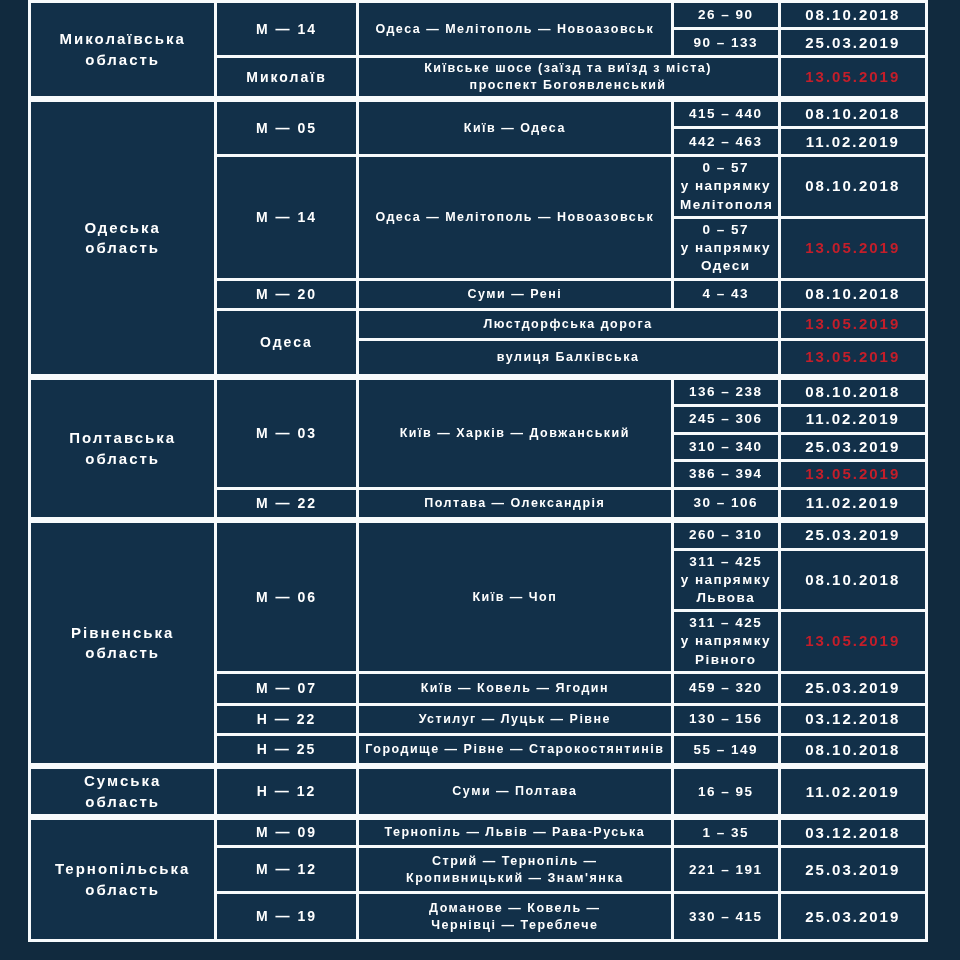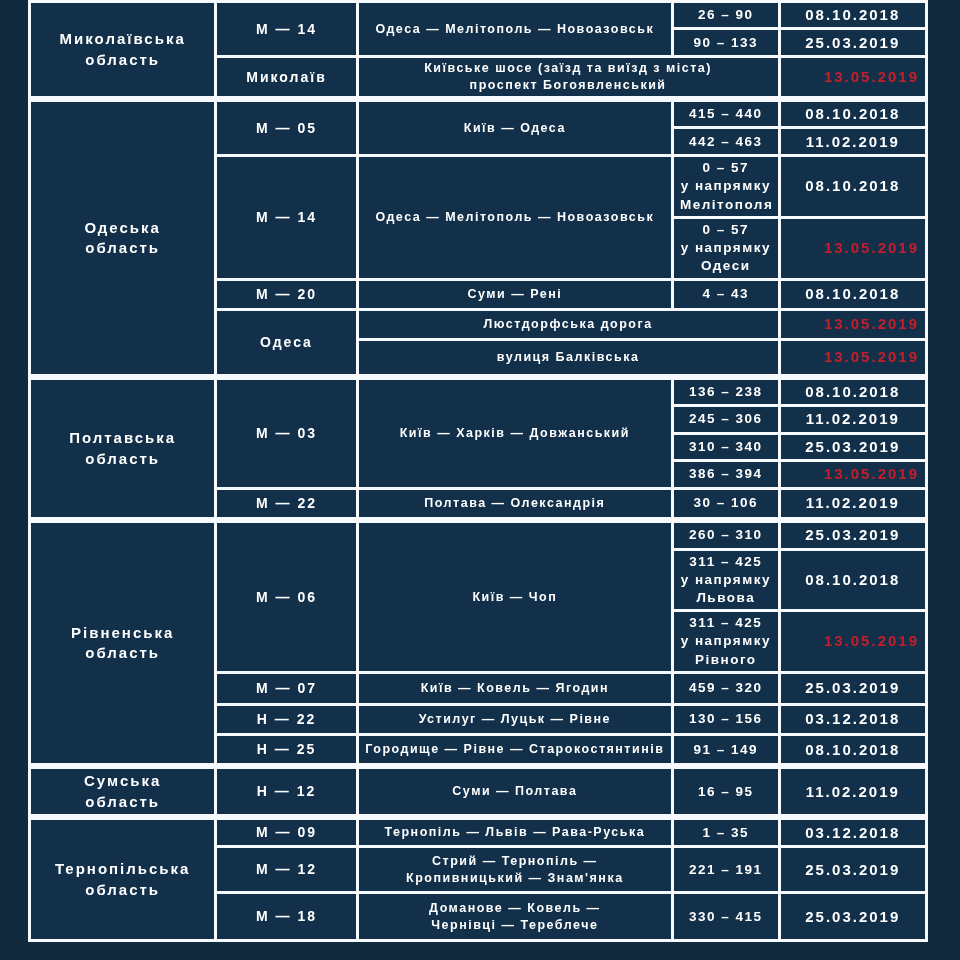--- a/index.html
+++ b/index.html
@@ -38,21 +38,21 @@
     line-height:1.35;
     font-size:14px;
     letter-spacing:2px;
   }
   tr.region-start td{border-top-width:6px;}
   td.region{font-size:15px;letter-spacing:2px;}
   td.code{font-size:14px;letter-spacing:2px;}
   td.route{font-size:12.5px;letter-spacing:1.5px;}
   td.km{font-size:13.5px;letter-spacing:1.5px;}
   td.date{font-size:15px;letter-spacing:2px;}
-  td.red{color:var(--highlight);text-align:right;}
+  td.red{color:var(--highlight);}
 </style>
 </head>
 <body>
 
 <table class="roadworks">
   <colgroup>
     <col class="c-region">
       <col class="c-code">
       <col class="c-route">
       <col class="c-km">
@@ -176,21 +176,21 @@
   </tr>
   <tr style="height:30px">
     <td class="code">Н — 22</td>
     <td class="route">Устилуг — Луцьк — Рівне</td>
     <td class="km">130 – 156</td>
     <td class="date">03.12.2018</td>
   </tr>
   <tr style="height:32px">
     <td class="code">Н — 25</td>
     <td class="route">Городище — Рівне — Старокостянтинів</td>
-    <td class="km">91 – 149</td>
+    <td class="km">55 – 149</td>
     <td class="date">08.10.2018</td>
   </tr>
 
   <tr class="region-start" style="height:38px">
     <td class="region">Сумська
 область</td>
     <td class="code">Н — 12</td>
     <td class="route">Суми — Полтава</td>
     <td class="km">16 – 95</td>
     <td class="date">11.02.2019</td>
@@ -205,20 +205,20 @@
     <td class="date">03.12.2018</td>
   </tr>
   <tr style="height:46px">
     <td class="code">М — 12</td>
     <td class="route">Стрий — Тернопіль —
 Кропивницький — Знам'янка</td>
     <td class="km">221 – 191</td>
     <td class="date">25.03.2019</td>
   </tr>
   <tr style="height:48px">
-    <td class="code">М — 18</td>
+    <td class="code">М — 19</td>
     <td class="route">Доманове — Ковель —
 Чернівці — Тереблече</td>
     <td class="km">330 – 415</td>
     <td class="date">25.03.2019</td>
   </tr>
 </tbody>
   </table>
 
 </body></html>

